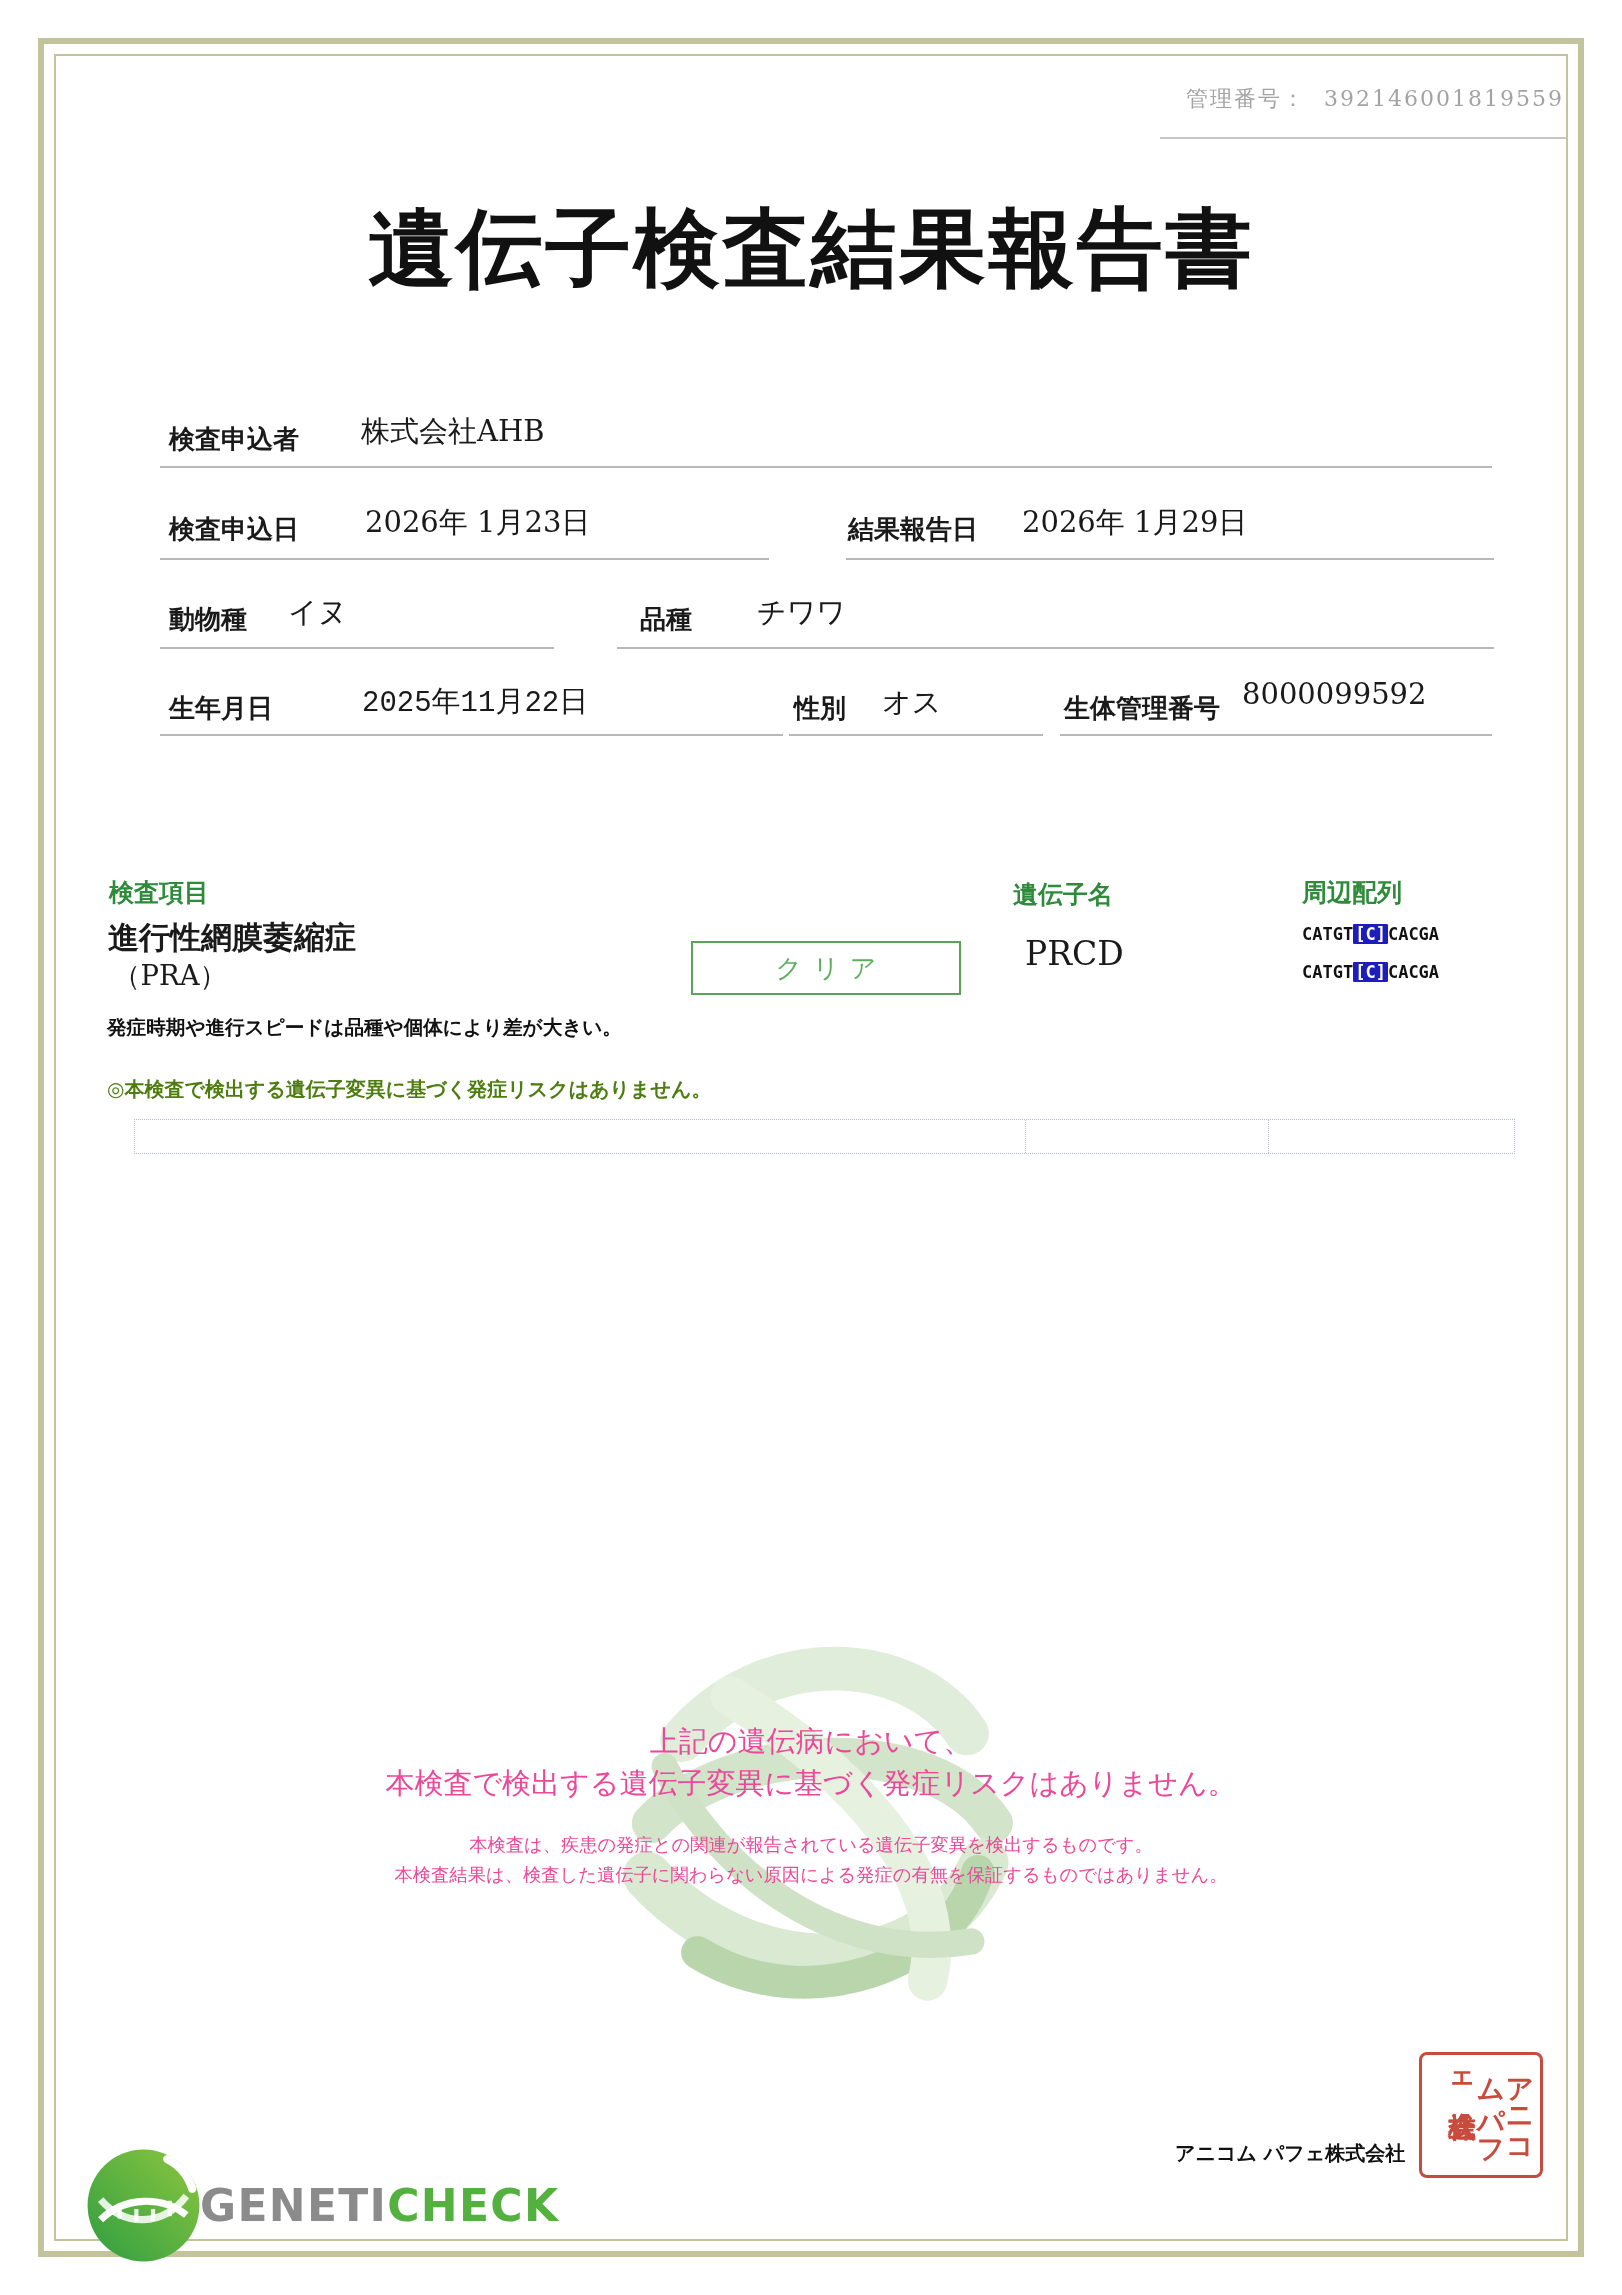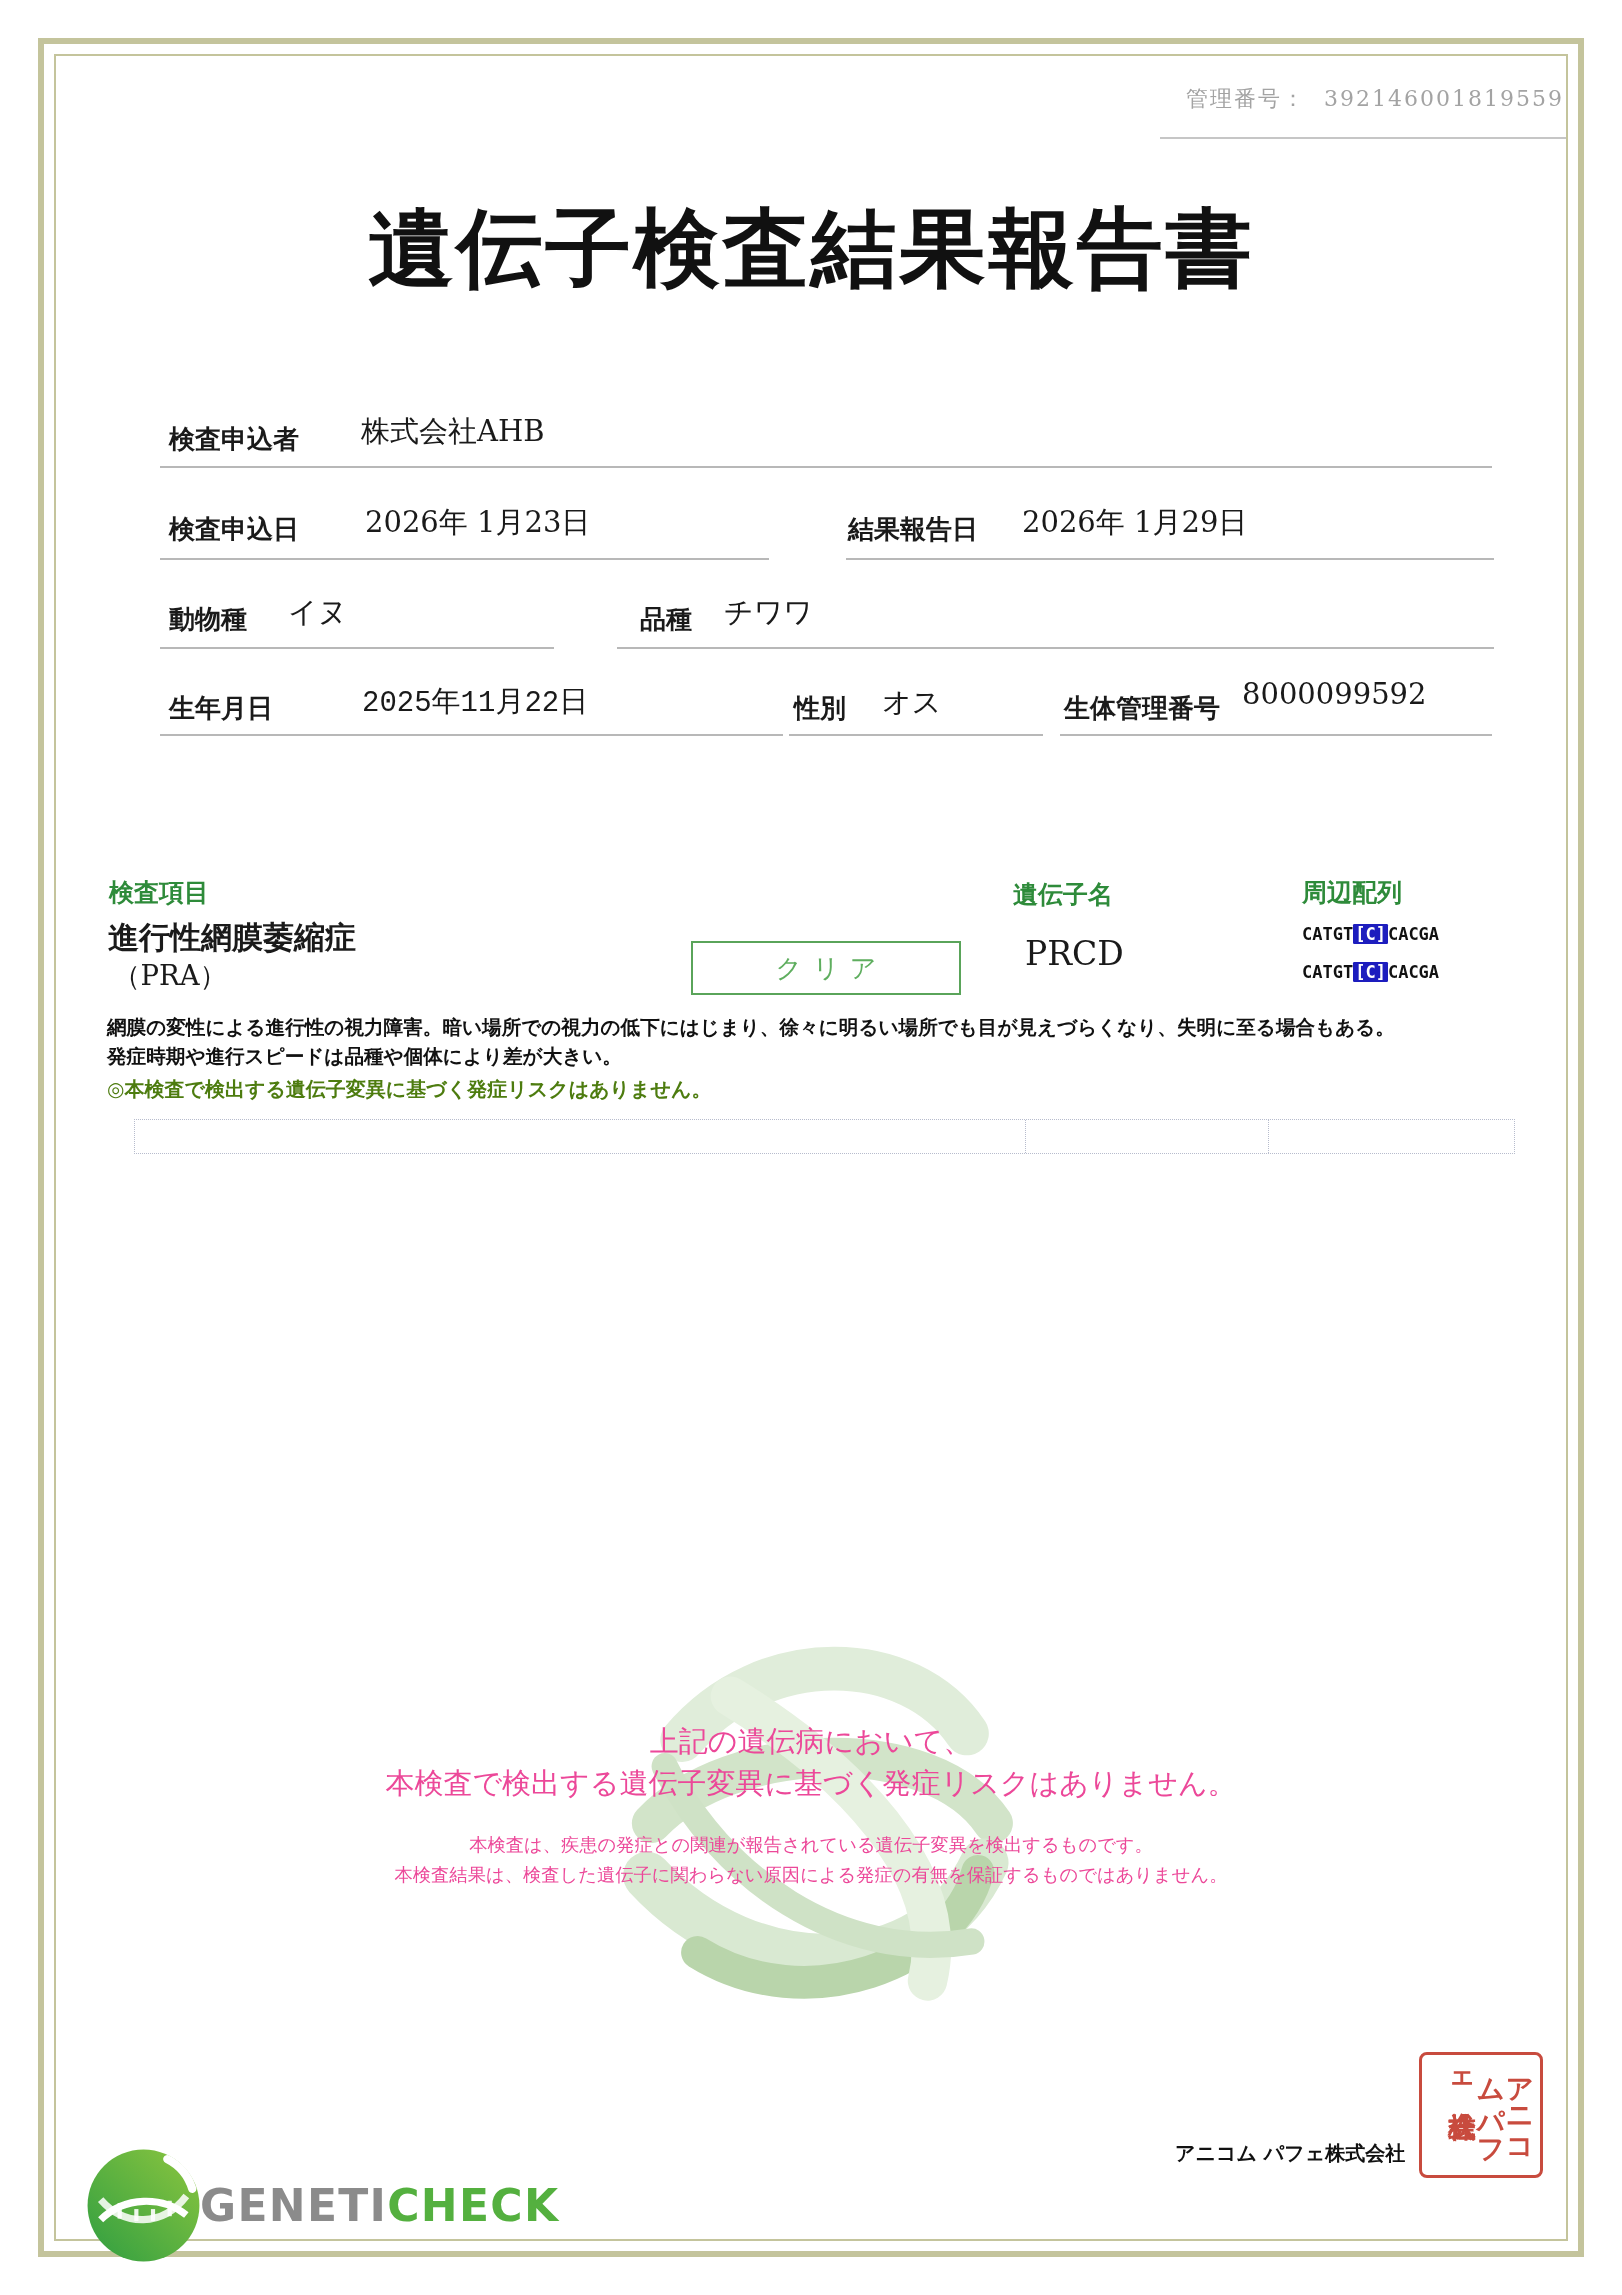--- a/index.html
+++ b/index.html
@@ -82,21 +82,21 @@
   <div class="abs lbl" style="top:512px;left:169px;">検査申込日</div>
   <div class="abs val" style="top:503px;left:365px;">2026年 1月23日</div>
   <div class="abs lbl" style="top:512px;left:848px;">結果報告日</div>
   <div class="abs val" style="top:503px;left:1022px;">2026年 1月29日</div>
   <div class="uline" style="top:558px;left:160px;width:609px;"></div>
   <div class="uline" style="top:558px;left:846px;width:648px;"></div>
 
   <div class="abs lbl" style="top:602px;left:169px;">動物種</div>
   <div class="abs val" style="top:593px;left:288px;">イヌ</div>
   <div class="abs lbl" style="top:602px;left:620px;margin-left:20px;">品種</div>
-  <div class="abs val" style="top:593px;left:724px;">チワワ</div>
+  <div class="abs val" style="top:593px;left:757px;">チワワ</div>
   <div class="uline" style="top:647px;left:160px;width:394px;"></div>
   <div class="uline" style="top:647px;left:617px;width:877px;"></div>
 
   <div class="abs lbl" style="top:691px;left:169px;">生年月日</div>
   <div class="abs val" style="top:682px;left:362px;font-family:Liberation Mono, monospace;">2025年11月22日</div>
   <div class="abs lbl" style="top:691px;left:794px;">性別</div>
   <div class="abs val" style="top:683px;left:882px;">オス</div>
   <div class="abs lbl" style="top:691px;left:1064px;">生体管理番号</div>
   <div class="abs val" style="top:677px;left:1242px;">8000099592</div>
   <div class="uline" style="top:734px;left:160px;width:623px;"></div>
@@ -113,21 +113,20 @@
   <div class="abs result-box">
       <span>クリア</span>
     </div>
 
   <div class="abs gene" style="top:934px;left:1025px;">PRCD</div>
 
   <div class="abs seq" style="top:924px;"><span>CATGT</span><span class="variant">[C]</span><span>CACGA</span></div>
   <div class="abs seq" style="top:962px;"><span>CATGT</span><span class="variant">[C]</span><span>CACGA</span></div>
 
   <p class="abs desc">
-    <span class="desc-line">網膜の変性による進行性の視力障害。暗い場所での視力の低下にはじまり、徐々に明るい場所でも目が見えづらくなり、失明に至る場合もある。</span>
     <span class="desc-line">発症時期や進行スピードは品種や個体により差が大きい。</span>
   </p>
   <div class="abs risk">◎本検査で検出する遺伝子変異に基づく発症リスクはありません。</div>
 
   <div class="abs dotted-box">
     <div class="dotted-div" style="left:890px;"></div>
     <div class="dotted-div" style="left:1133px;"></div>
   </div>
 
   <svg class="abs watermark" viewBox="0 0 200 200">

